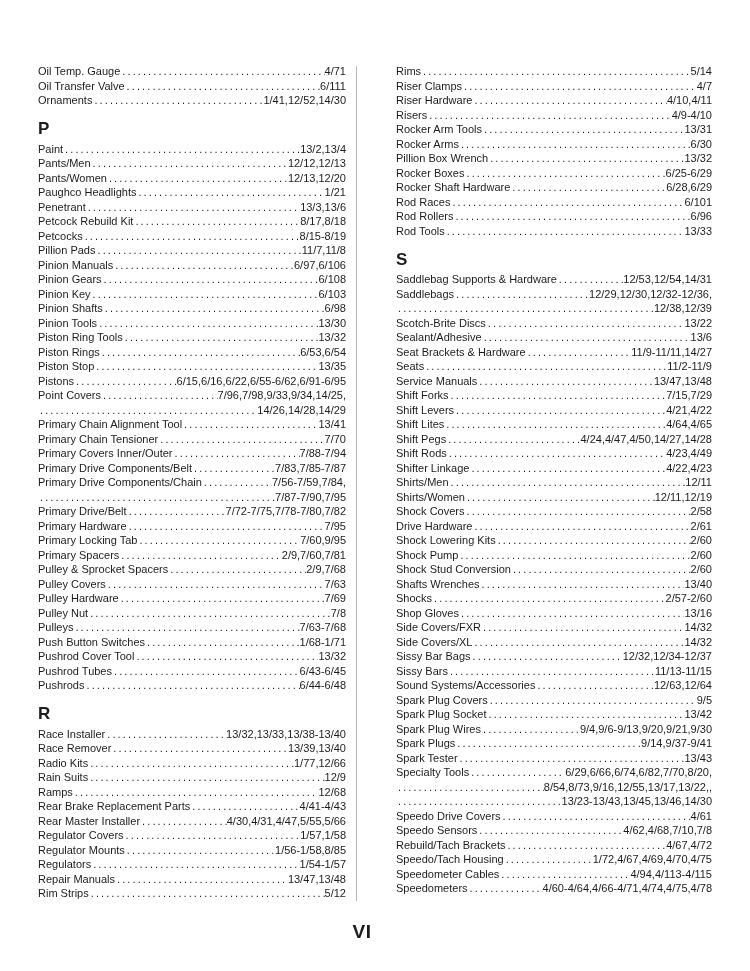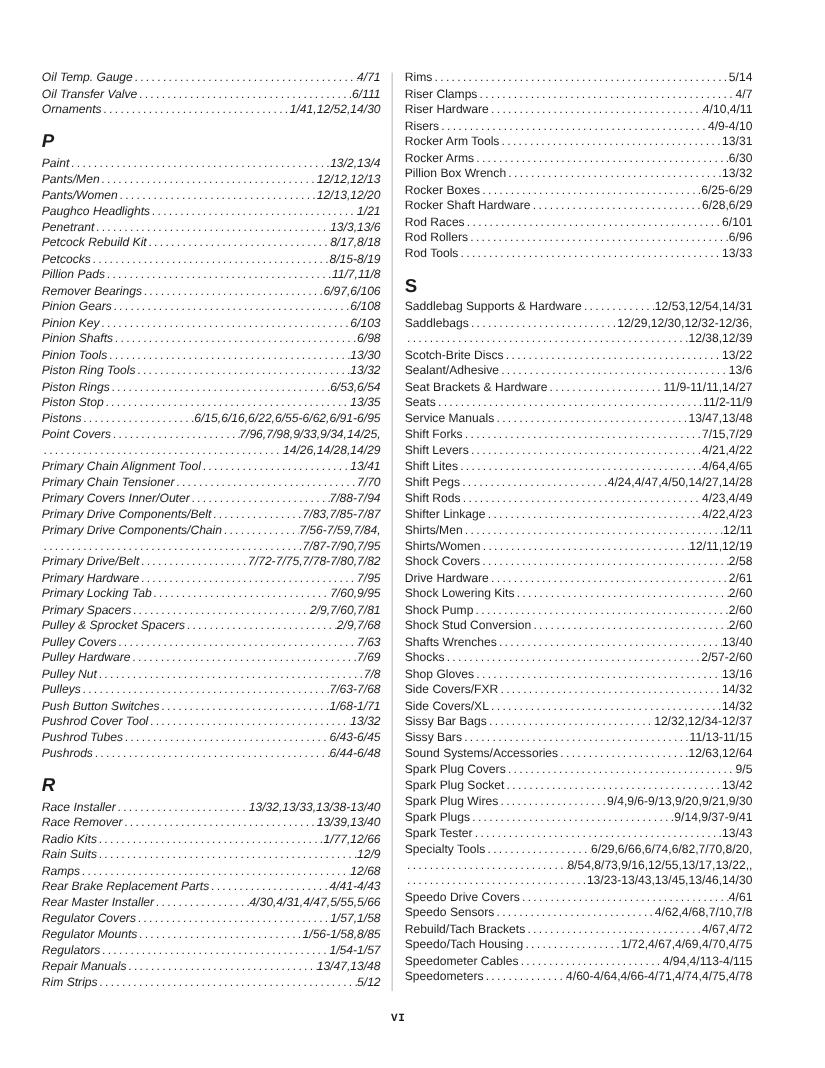--- a/index.html
+++ b/index.html
@@ -9,44 +9,43 @@
     font-family:"Liberation Sans", sans-serif;
     color:#1c1c1c;
     overflow:hidden;
   }
   .sheet { position:relative; width:750px; height:971px; background:#ffffff; }
   .content {
     position:absolute; top:64px; left:38px;
     display:flex; align-items:stretch;
   }
   .col { display:block; }
-  .col-left  { width:308px;font-style:italic; }
-  .col-right { width:316px; }
+  .col-left  { width:308px; }
+  .col-right { width:316px;margin-left:28px; }
   .divider { width:1px; background:#b9b9b9; margin:2px 11px 0 10px; }
   .row {
     display:flex; align-items:baseline;
     font-size:11px; line-height:14.5px; height:14.5px;
     white-space:nowrap;
   }
   .lbl { white-space:nowrap; flex:0 0 auto; }
   .dots {
     flex:1 1 auto; overflow:hidden; white-space:nowrap;
     letter-spacing:2.1px; padding-left:2px;
     font-size:11px;
   }
   .pg { white-space:nowrap; flex:0 0 auto; }
   .sec {
     font-size:17px; font-weight:bold; line-height:17px;
     margin-top:12.5px; margin-bottom:4.5px; height:17px;
   }
   .footer {
     position:absolute; top:921px; left:0; width:724px;
-    text-align:center; font-size:10px; font-weight:bold;
+    text-align:center; font-size:19px; font-weight:bold;
     letter-spacing:0.5px;
-    font-family:Liberation Mono, monospace;
   }
 </style>
 </head>
 <body style="background: rgb(255, 255, 255); color: rgb(28, 28, 28);">
 
 <div class="sheet">
   <div class="content">
     <div class="col col-left">
         <div class="row">
           <span class="lbl">Oil Temp. Gauge</span>
@@ -98,21 +97,21 @@
           <span class="lbl">Petcocks</span>
           <span class="dots">........................................................................................................................</span>
           <span class="pg">8/15-8/19</span>
         </div>
         <div class="row">
           <span class="lbl">Pillion Pads</span>
           <span class="dots">........................................................................................................................</span>
           <span class="pg">11/7,11/8</span>
         </div>
         <div class="row">
-          <span class="lbl">Remover Bearings</span>
+          <span class="lbl">Pinion Manuals</span>
           <span class="dots">........................................................................................................................</span>
           <span class="pg">6/97,6/106</span>
         </div>
         <div class="row">
           <span class="lbl">Pinion Gears</span>
           <span class="dots">........................................................................................................................</span>
           <span class="pg">6/108</span>
         </div>
         <div class="row">
           <span class="lbl">Pinion Key</span>

